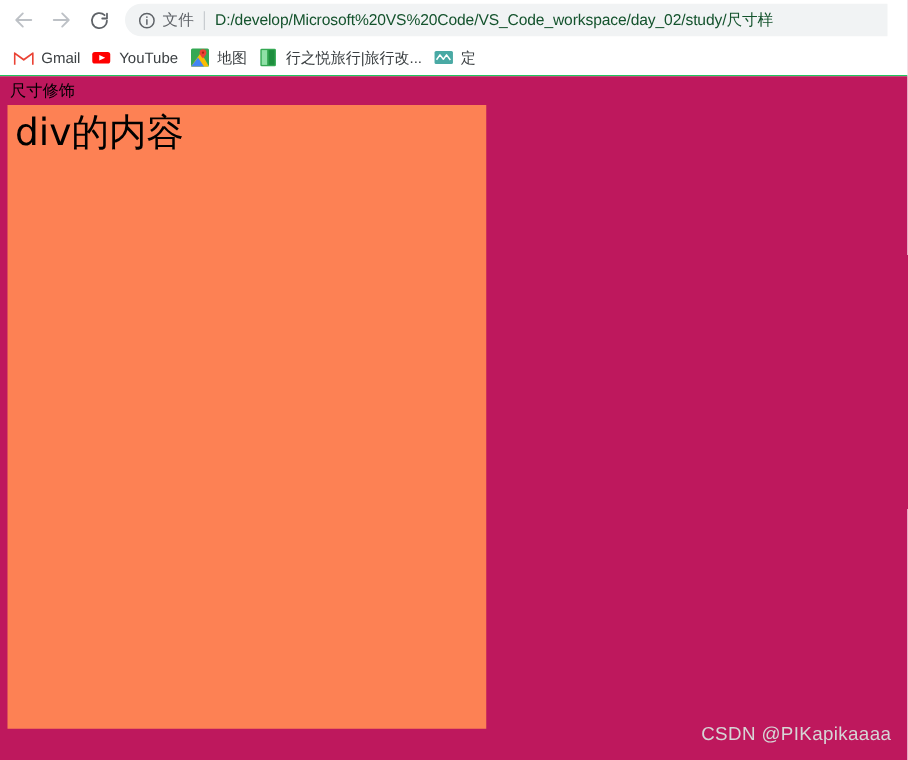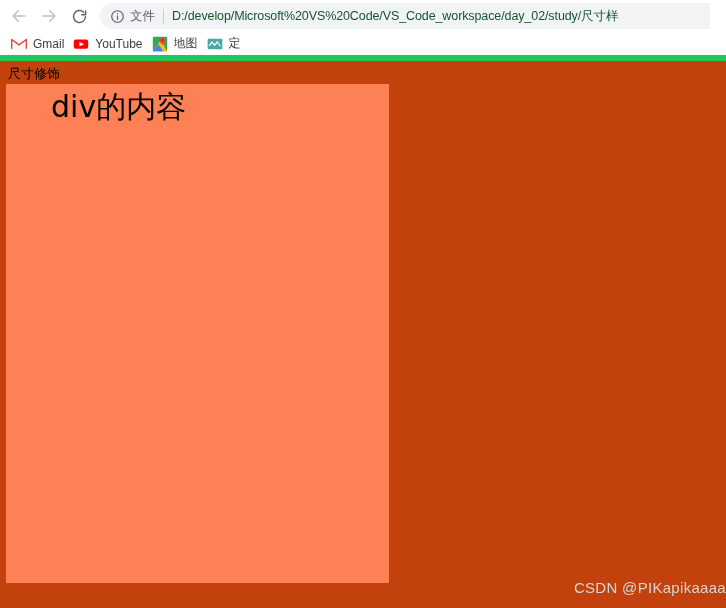--- a/index.html
+++ b/index.html
@@ -98,21 +98,21 @@
   }
 
   
   .bookmarks-bar {
     height: 29px;
     min-height: 29px;
     background: #ffffff;
     display: flex;
     align-items: center;
     padding: 0 0 0 8px;
-    border-bottom: 6px solid #22c55e;
+    border-bottom: 1px solid #22c55e;
     overflow: hidden;
     white-space: nowrap;
   }
 
   .bookmark {
     display: flex;
     align-items: center;
     height: 22px;
     padding: 0 6px 0 3px;
     border-radius: 4px;
@@ -136,21 +136,21 @@
     color: #3c4043;
     white-space: nowrap;
     overflow: hidden;
     text-overflow: clip;
   }
 
   
   .viewport {
     flex: 1 1 auto;
     position: relative;
-    background: #c2410c;
+    background: #be185d;
     overflow: hidden;
   }
 
   .page-heading {
     font-size: 13px;
     color: #000000;
     padding: 6px 0 3px 8px;
     line-height: 1.1;
     font-family: "DejaVu Sans", "Liberation Sans", sans-serif;
   }
@@ -164,26 +164,25 @@
     overflow: hidden;
   }
 
   .demo-div-text {
     font-size: 30px;
     color: #000000;
     line-height: 1;
     padding: 8px 16px 0 6px;
     font-family: "DejaVu Sans", "Liberation Sans", sans-serif;
     font-weight: 400;
-    margin-left: 39px;
   }
 
   .watermark {
     position: absolute;
-    right: 0;
+    right: 13px;
     bottom: 12px;
     font-size: 15px;
     color: #d6d6d6;
     letter-spacing: 0.3px;
     font-family: "Liberation Sans", sans-serif;
     user-select: none;
   }
 </style>
 </head>
 <body>
@@ -262,20 +261,30 @@
           <polygon points="1,19 8,10 14,19" fill="#4285f4"></polygon>
           <path d="M13 1.8a3.4 3.4 0 0 1 3.4 3.4c0 2.4-3.4 5.6-3.4 5.6S9.6 7.6 9.6 5.2A3.4 3.4 0 0 1 13 1.8z" fill="#ea4335"></path>
           <circle cx="13" cy="5.2" r="1.15" fill="#a52714"></circle>
         </svg>
       </span>
       <span class="bm-label">地图</span>
     </div>
 
 
 
+    <div class="bookmark">
+      <span class="bm-icon">
+        <svg width="15" height="16" viewBox="0 0 18 20">
+          <rect x="1.2" y="1.2" width="15.6" height="17.6" rx="1.4" fill="#34a853"></rect>
+          <rect x="2.6" y="2.6" width="5.4" height="14.8" fill="#8fe0a6"></rect>
+          <rect x="9.6" y="2.6" width="5.8" height="14.8" fill="#1e8e3e"></rect>
+        </svg>
+      </span>
+      <span class="bm-label">行之悦旅行|旅行改...</span>
+    </div>
 
     <div class="bookmark">
       <span class="bm-icon">
         <svg width="16" height="14" viewBox="0 0 20 16">
           <rect x="0.8" y="1.5" width="18.4" height="13" rx="1.6" fill="#49a9a4"></rect>
           <path d="M2.8 10.3 6.2 5.4l3.4 4.3 3.2-4.3 3.8 5.1" fill="none" stroke="#ffffff" stroke-width="1.5" stroke-linejoin="round"></path>
         </svg>
       </span>
       <span class="bm-label">定</span>
     </div>

